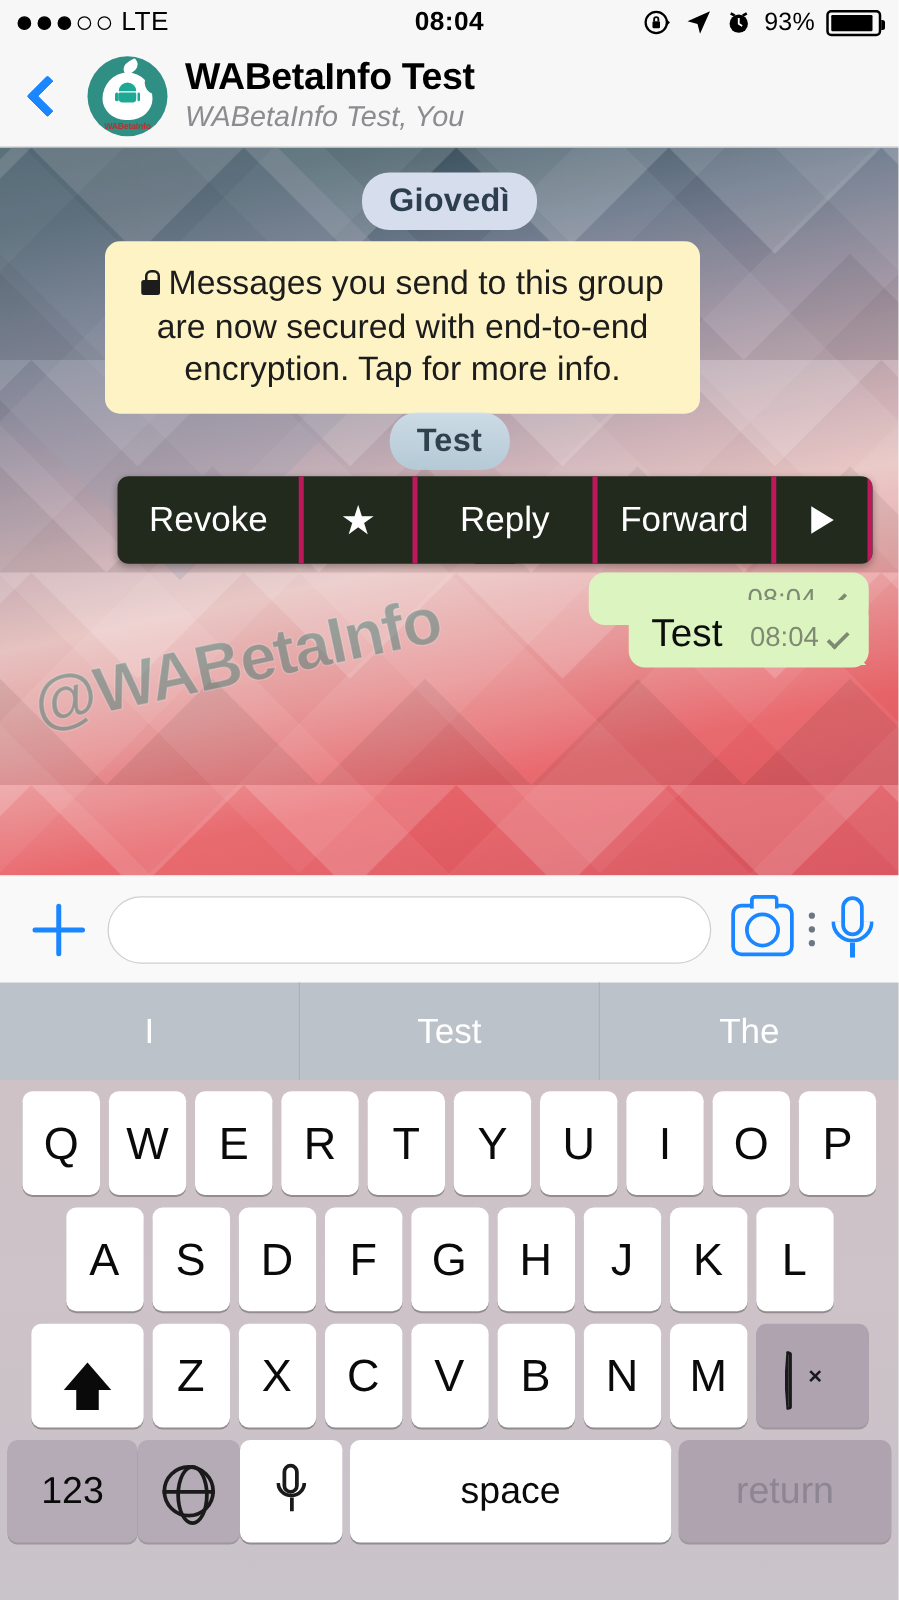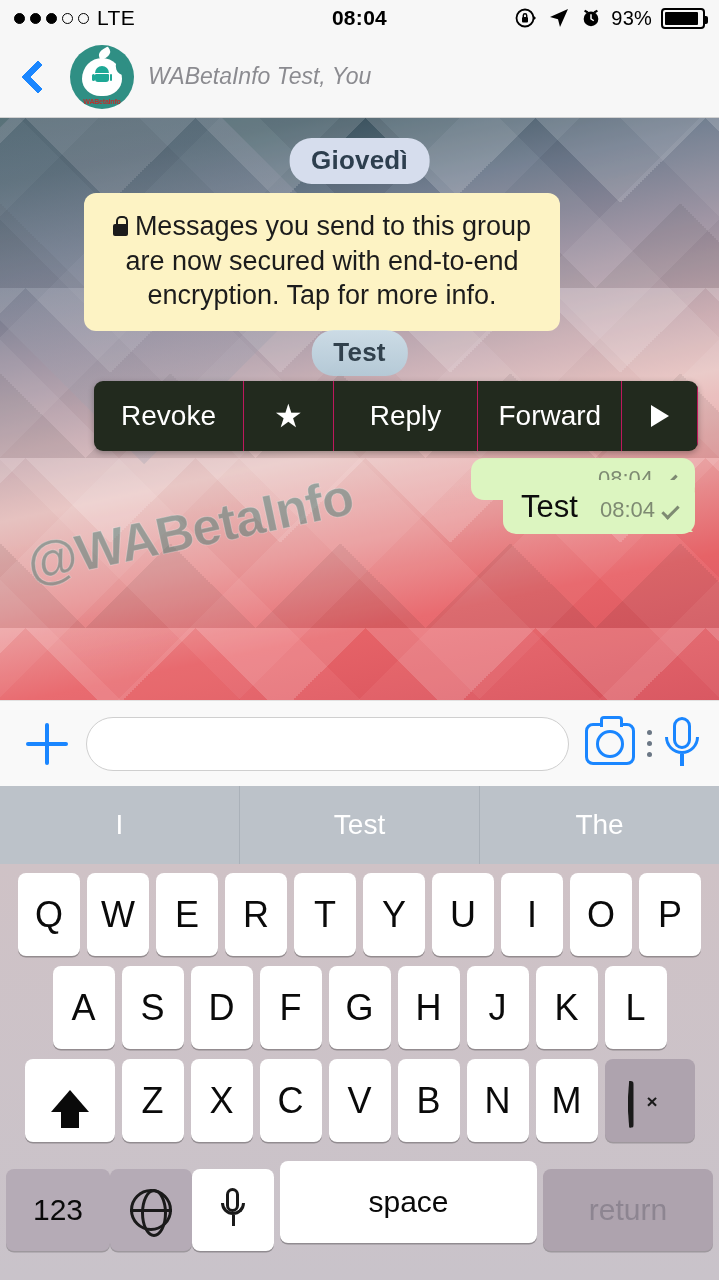--- a/index.html
+++ b/index.html
@@ -123,21 +123,21 @@
   #bubble-1 { right:24px; top:340px; width:224px; height:42px;
               display:flex; align-items:center; justify-content:flex-end;
               padding-right:18px; border-radius:13px 13px 13px 13px; }
   #bubble-2 { right:24px; top:362px; display:flex; align-items:baseline; }
 
   
   .ctxmenu { position:absolute; left:94px; top:263px; width:604px; height:70px;
              background:#222a1e; border-radius:9px; display:flex; align-items:stretch;
              box-shadow:0 2px 6px rgba(0,0,0,.3); overflow:hidden; }
   .ctxmenu .ci { flex:1; display:flex; align-items:center; justify-content:center;
-                 color:#fff; font-size:28px; border-right:1px solid #be185d;
+                 color:#fff; font-size:28px; border-right:4px solid #be185d;
                  cursor:pointer; }
   .ctxmenu .ci:last-child { border-right:none; }
   .ctxmenu .ci.star { flex:.62; } .ctxmenu .ci.revoke { flex:1.04; }
   .ctxmenu .ci.more { flex:.52; }
   .star-g { font-size:32px; line-height:1; }
   .tri-r { width:0; height:0; border-left:18px solid #fff;
            border-top:11px solid transparent; border-bottom:11px solid transparent; }
   .ctx-arrow { position:absolute; left:50%; transform:translateX(-50%); bottom:-16px;
                width:0; height:0; border:17px solid transparent;
                border-top-color:#222a1e; border-bottom:none; }
@@ -184,21 +184,21 @@
   .pred { flex:1; display:flex; align-items:center; justify-content:center;
           color:#fff; font-size:28px; border-right:1px solid #aab1b9; cursor:pointer; }
   .pred:last-child { border-right:none; }
 
   
   .keyboard { position:absolute; top:864px; left:0; width:719px; height:416px;
               background:linear-gradient(180deg,#cfc2c6,#c9c3ca); padding-top:9px; }
   .krow { display:flex; justify-content:center; align-items:center; margin-bottom:10px; }
   .key { background:#fff; border-radius:8px; box-shadow:0 1.5px 0 rgba(0,0,0,.28);
          display:flex; align-items:center; justify-content:center;
-         font-size:36px; color:#0a0a0a; cursor:pointer;margin-top:17px; }
+         font-size:36px; color:#0a0a0a; cursor:pointer; }
   .krow1 .key { width:62px; height:83px; margin:0 3.5px; }
   .krow2 { padding:0 34px; } .krow2 .key { width:62px; height:83px; margin:0 3.5px; }
   .krow3 .key.letter { width:62px; height:83px; margin:0 3.5px; }
   .key.special { background:#fff; width:90px; height:83px; margin:0 3.5px;
                  box-shadow:0 1.5px 0 rgba(0,0,0,.28); }
   .key.gray { background:#aea3ae; box-shadow:0 1.5px 0 rgba(0,0,0,.22); }
   .key.gray2 { background:#b5abb6; box-shadow:0 1.5px 0 rgba(0,0,0,.22); }
   .shift-arrow { width:0; height:0; border-left:19px solid transparent;
                  border-right:19px solid transparent; border-bottom:22px solid #0a0a0a;
                  position:relative; }
@@ -278,20 +278,21 @@
       <span class="apple-leaf"></span>
       <span class="droid">
         <span class="droid-head"></span>
           <span class="droid-body"></span>
         <span class="droid-arm l"></span>
           <span class="droid-arm r"></span>
       </span>
       <span class="avatar-tag">WABetaInfo</span>
     </div>
     <div class="headtext">
+      <span class="headtitle">WABetaInfo Test</span>
       <span class="headsub">WABetaInfo Test, You</span>
     </div>
   </div>
 
   <div class="chatbody">
     <div class="wall"></div>
     <div class="wall-diamond"></div>
     <div class="wall-tl"></div>
 
     <div class="datepill giovedi">Giovedì</div>

